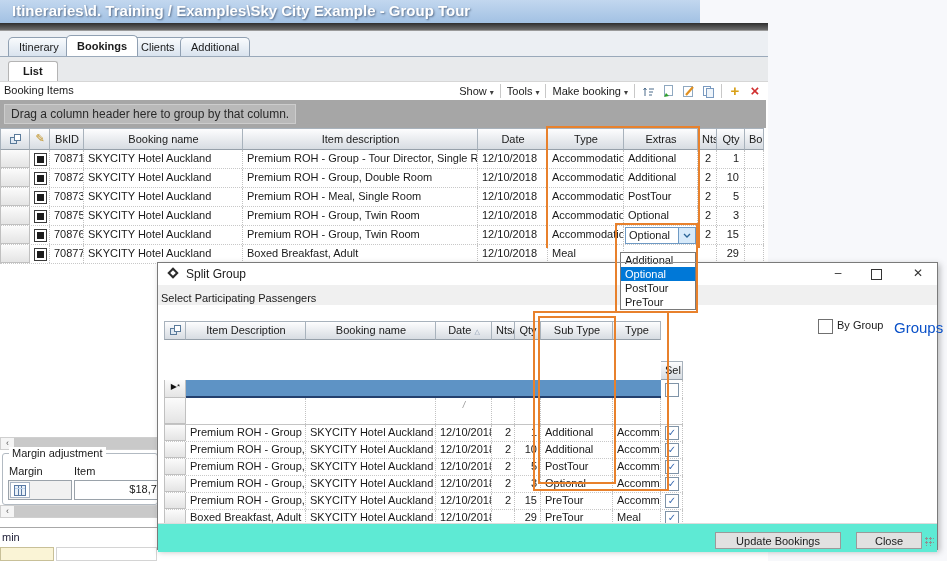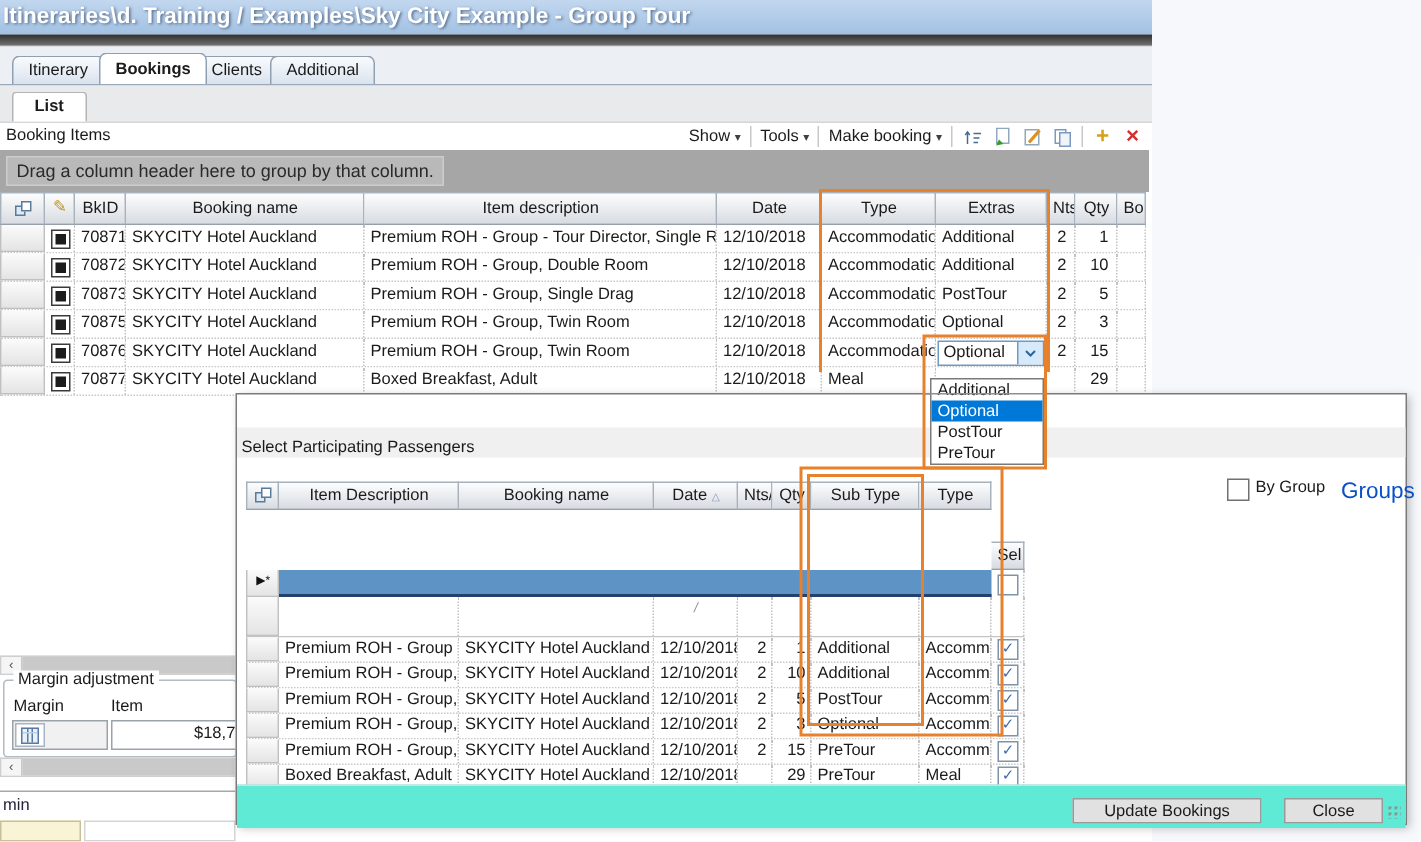--- a/index.html
+++ b/index.html
@@ -2,24 +2,24 @@
 <html><head>
 <meta charset="utf-8">
 <style>
   html,body{margin:0;padding:0}
   body{width:947px;height:561px;position:relative;overflow:hidden;
        background:#f7f8fb;font-family:"Liberation Sans",sans-serif;color:#1a1a1a;}
   .abs{position:absolute;box-sizing:border-box}
 
   
   #app-content{left:0;top:31px;width:768px;height:530px;background:#fff}
-  #titlebar{left:0;top:0;width:768px;height:23px;
+  #titlebar{left:0;top:0;width:700px;height:23px;
     background:linear-gradient(#c2d7ef,#a2c1e3);
     color:#fff;font-weight:bold;font-size:15px;line-height:22px;
-    white-space:nowrap;overflow:hidden;padding-left:2px;
+    white-space:nowrap;overflow:hidden;padding-left:12px;
     text-shadow:1px 1px 2px rgba(70,90,120,.85)}
   #darkstrip{left:0;top:23px;width:768px;height:8px;
     background:linear-gradient(#2e2e2e,#6e6e6e);border-bottom:1px solid #9a9a9a}
   #tabstrip{left:0;top:31px;width:768px;height:26px;background:#eceff3;border-bottom:1px solid #9aa9ba}
   .tab{position:absolute;bottom:0;height:19px;box-sizing:border-box;
     border:1px solid #90a0b2;border-bottom:none;border-radius:5px 5px 0 0;
     background:linear-gradient(#f9fbfd,#d9e3ee);font-size:11px;line-height:18px;padding:0 10px}
   .tab.active{background:#fff;font-weight:bold;height:21px;line-height:20px;z-index:2}
   #liststrip{left:0;top:57px;width:768px;height:25px;background:#e8eaec;border-bottom:1px solid #d6d6d6}
   #listtab{position:absolute;left:8px;bottom:0;height:20px;background:#fff;
@@ -243,21 +243,21 @@
     </div>
     <div class="gr data">
       <div class="gc gd rowhead" style="width: 30px;"></div>
       <div class="gc gd" style="width: 20px;">
         <div class="chk3">
           <div></div>
         </div>
       </div>
       <div class="gc gd ac" style="width: 34px;">70873</div>
       <div class="gc gd" style="width: 159px;">SKYCITY Hotel Auckland</div>
-      <div class="gc gd" style="width: 235px;">Premium ROH - Group, Single Drag</div>
+      <div class="gc gd" style="width: 235px;">Premium ROH - Meal, Single Room</div>
       <div class="gc gd" style="width: 70px;">12/10/2018</div>
       <div class="gc gd" style="width: 76px;">Accommodation</div>
       <div class="gc gd" style="width: 74px;">PostTour</div>
       <div class="gc gd ar" style="width: 19px;">2</div>
       <div class="gc gd ar" style="width: 28px;">5</div>
       <div class="gc gd" style="width: 19px;"></div>
     </div>
     <div class="gr data">
       <div class="gc gd rowhead" style="width: 30px;"></div>
       <div class="gc gd" style="width: 20px;">
@@ -338,20 +338,31 @@
 <div class="abs hscroll" style="top:505px">
   <div class="hs-arrow">‹</div>
   <div class="hs-thumb"></div>
 </div>
 <div class="abs" id="bottom-sep"></div>
 <div class="abs" id="status-text">min</div>
 <div class="abs" id="cream-box"></div>
 <div class="abs" id="white-box"></div>
 
 <div class="abs" id="dialog">
+  <div id="dlg-titlebar">
+    <div id="dlg-icon">
+        <div></div>
+      </div>
+    <div id="dlg-title">Split Group</div>
+    <div class="winbtn" style="left:665px">–</div>
+    <div class="winbtn" style="left:703px">
+        <div id="max-glyph"></div>
+      </div>
+    <div class="winbtn" style="left:745px">✕</div>
+  </div>
   <div id="dlg-sub">
     <div id="dlg-subtitle">Select Participating Passengers</div>
     <div id="bygroup-box"></div>
     <div id="bygroup-label">By Group</div>
     <div id="groups-link">Groups</div>
   </div>
   <div class="grid" id="dlg-grid">
       <div class="gr">
         <div class="gc gh gh19 first" style="width: 22px;">
           <div class="fc-icon">

